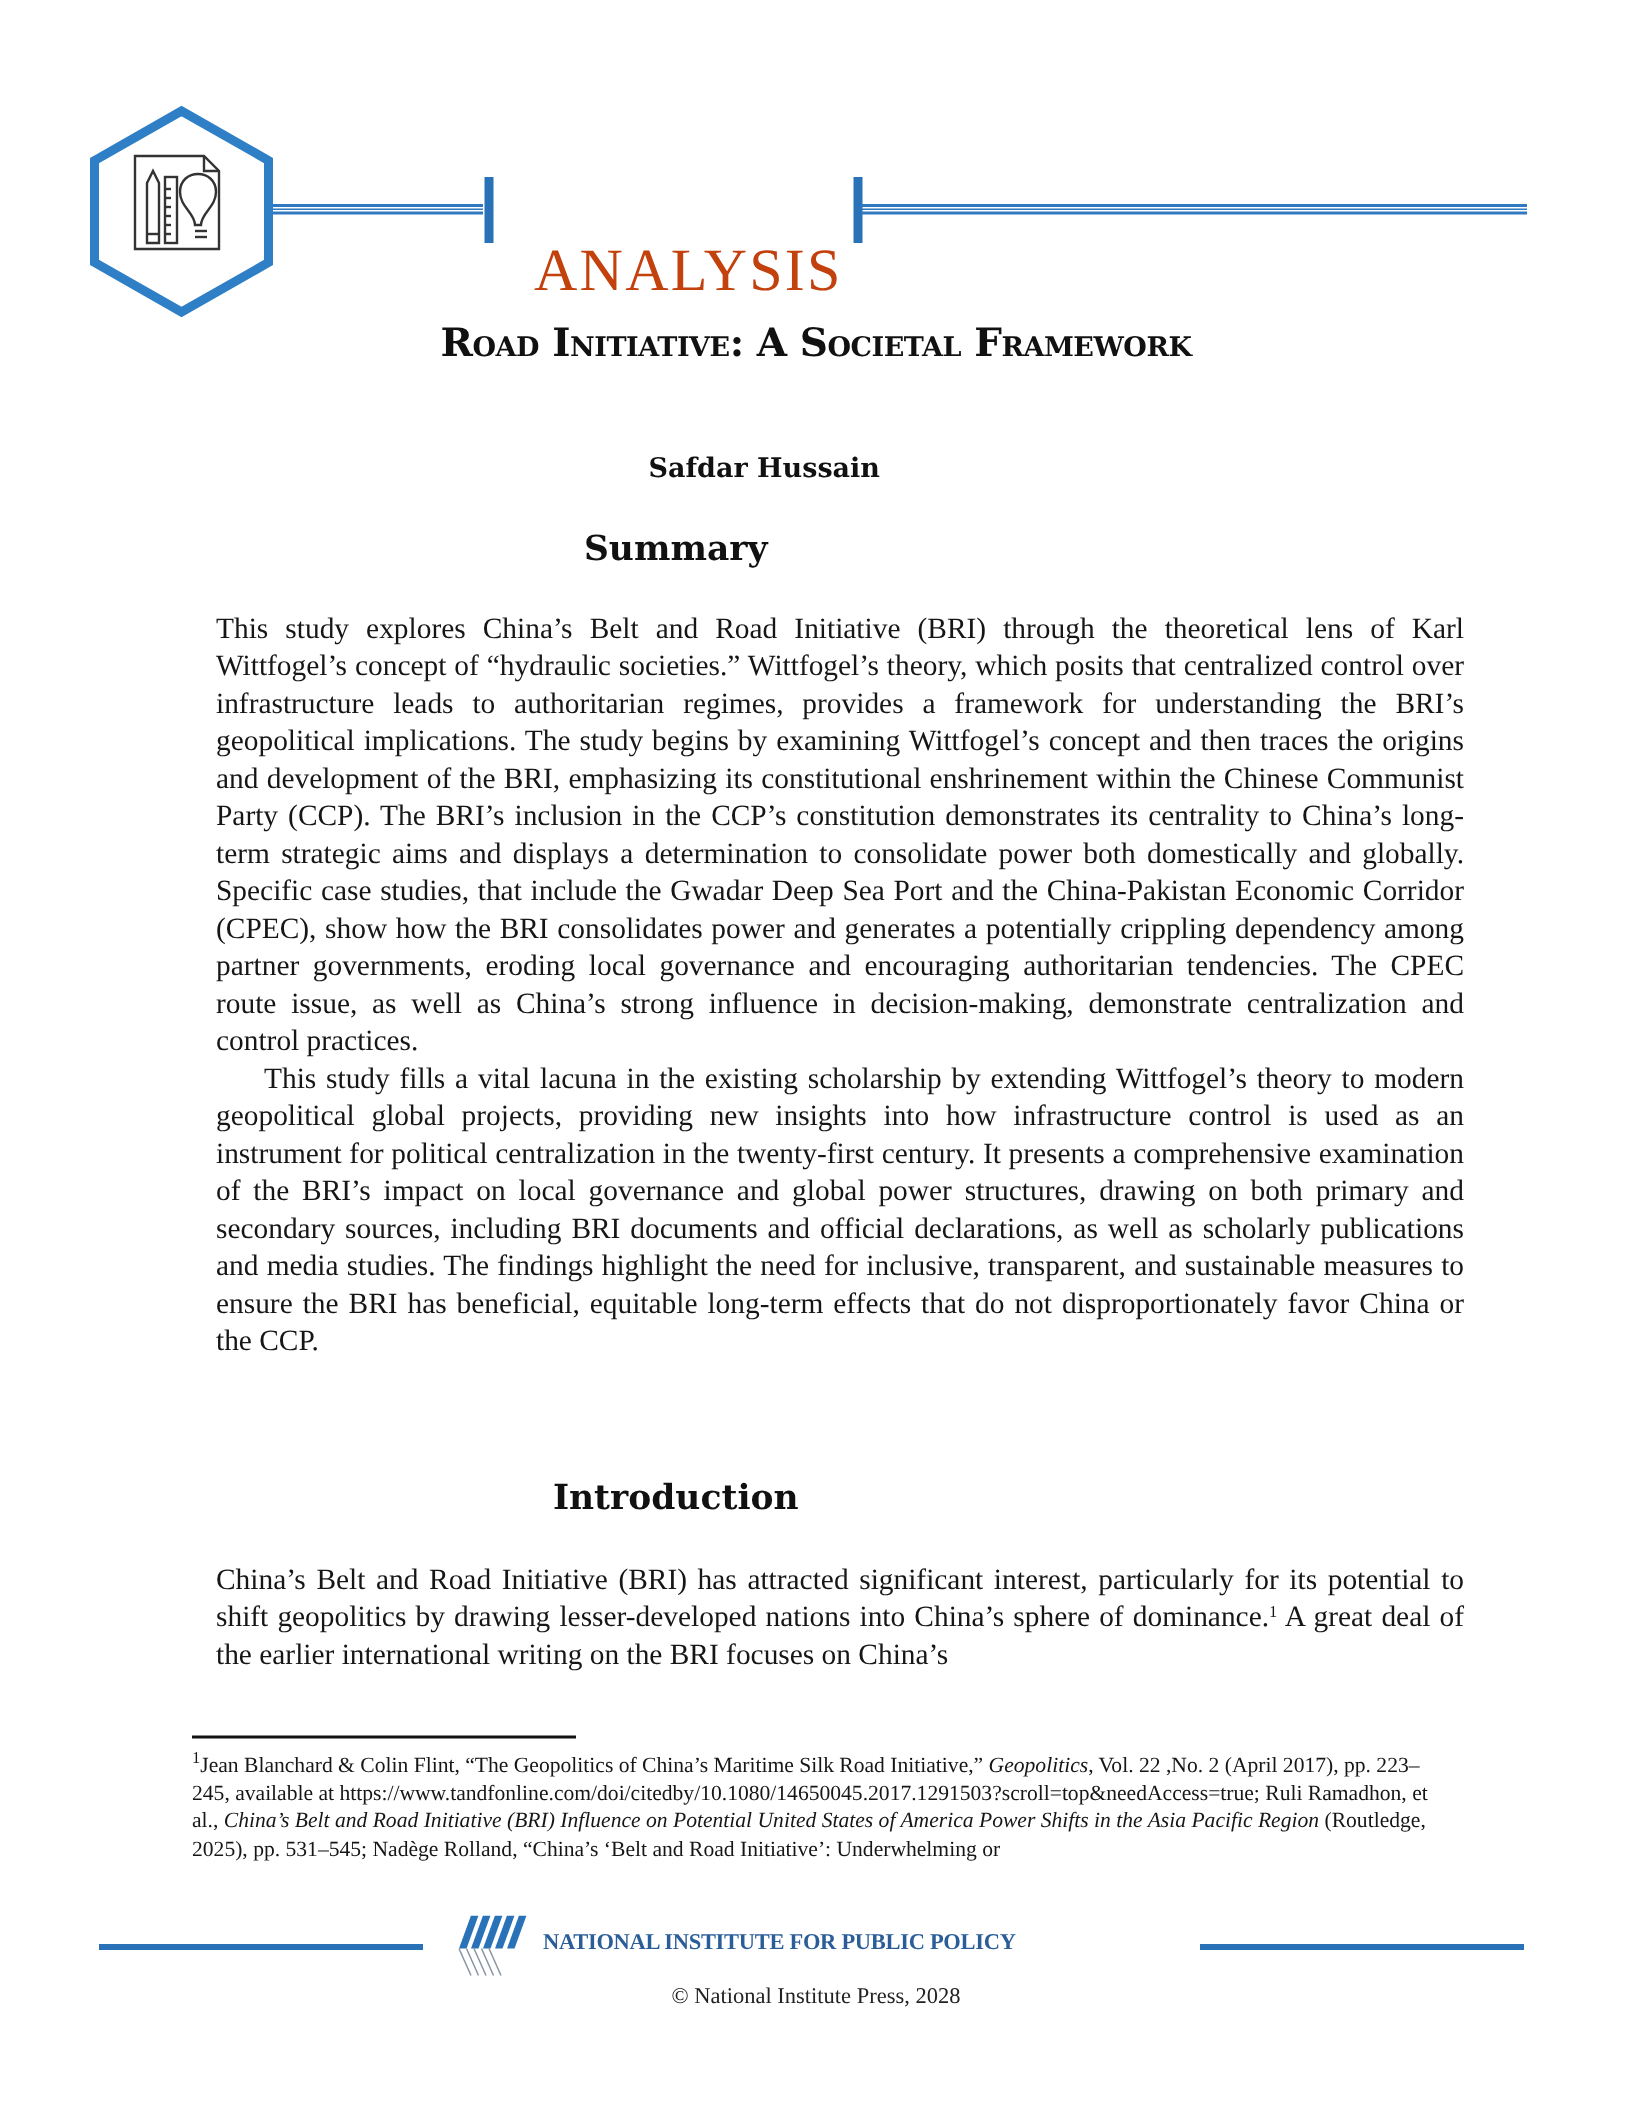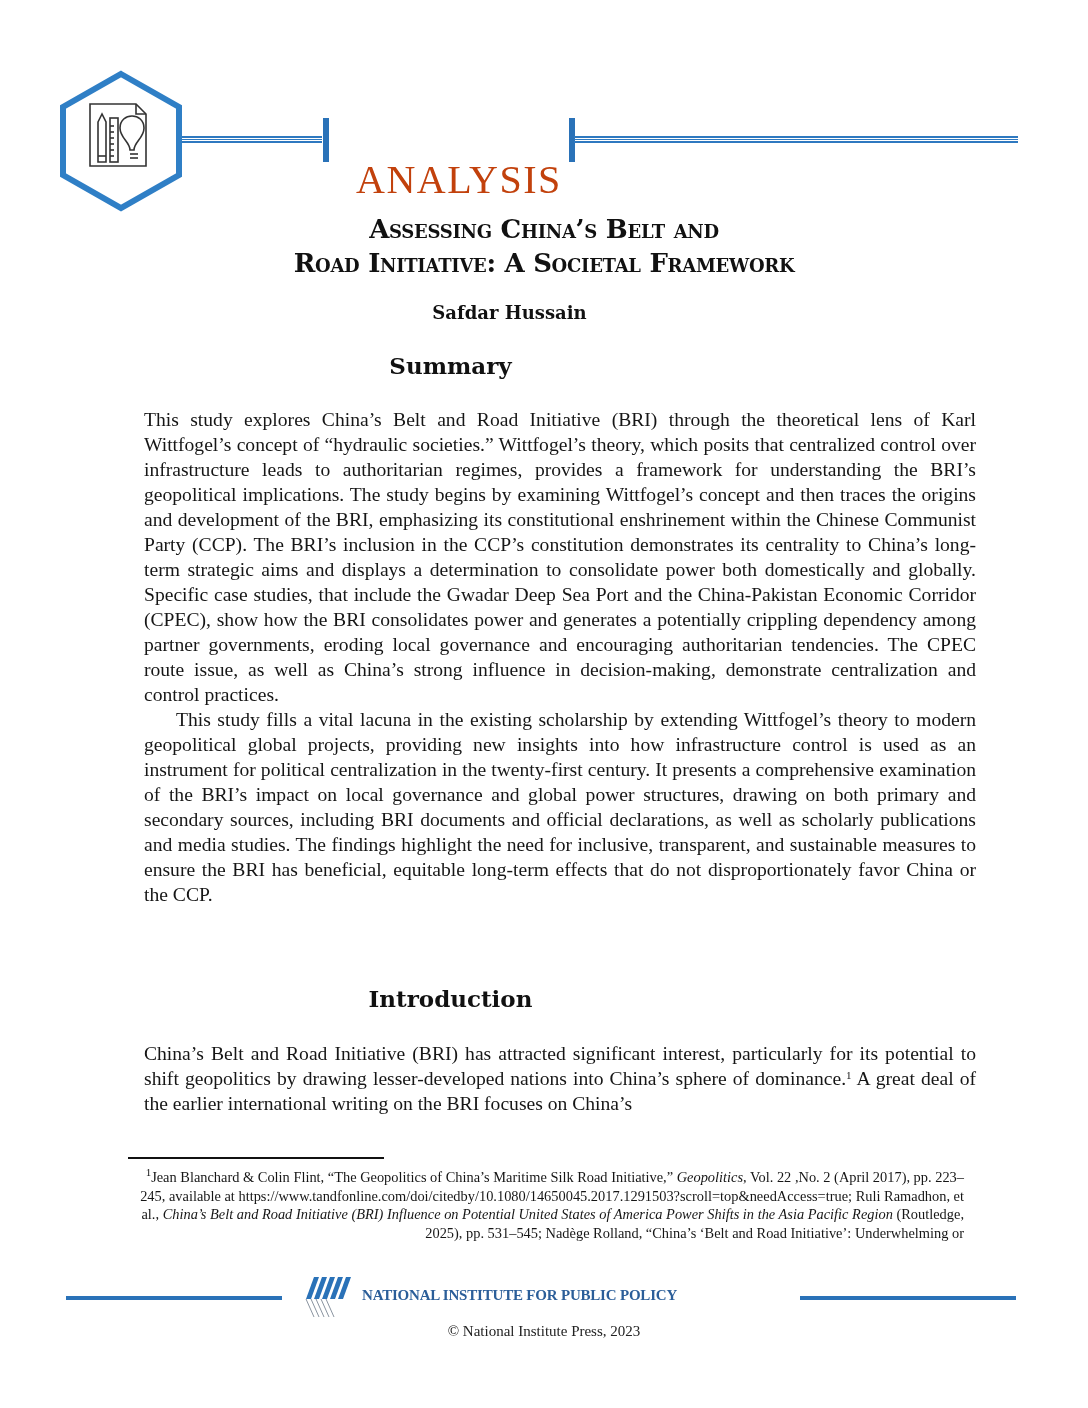--- a/index.html
+++ b/index.html
@@ -27,21 +27,21 @@
   
   .body { left: 144px; width: 832px; font-family: "Liberation Serif", serif;
           font-size: 19.6px; line-height: 25px; text-align: justify; color: #161616; }
   .body p { margin: 0; }
   .body p.indent { text-indent: 32px; }
   sup { font-size: 11px; vertical-align: 6px; line-height: 0; }
 
   
   .fn-rule { left: 128px; top: 1157px; width: 256px; height: 1.5px; background: #111; }
   .footnote { left: 128px; width: 836px; top: 1168px; font-size: 14.4px; line-height: 18.5px;
-              font-family: "Liberation Serif", serif; color: #161616; text-align: right; }
+              font-family: "Liberation Serif", serif; color: #161616; }
   .footnote i { font-style: italic; }
 
   
   .fbar { position: absolute; height: 4px; background: #2a72b8; top: 1296px; }
   .niop { left: 362px; top: 1287px; font-family: "Liberation Serif", serif; font-weight: bold;
           font-size: 15px; color: #2b5e99; letter-spacing: -0.2px; }
   .copy { left: 0; width: 1088px; text-align: center; top: 1323px; font-size: 15px;
           font-family: "Liberation Serif", serif; color: #222; }
 </style>
 </head>
@@ -75,21 +75,20 @@
 <div class="vbar" style="left:323px; top:118px; height:44px;"></div>
 <div class="abs analysis">ANALYSIS</div>
 <div class="vbar" style="left:569px; top:118px; height:44px;"></div>
 <div class="hline" style="left:574px; top:136px; width:444px;">
   <div class="l" style="top:0"></div>
     <div class="l" style="top:2.5px"></div>
     <div class="l" style="top:5px"></div>
 </div>
 
 <div class="abs title">
-  <div>Assessing China’s Belt and</div>
   <div>Road Initiative: A Societal Framework</div>
 </div>
 
 <div class="abs author">Safdar Hussain</div>
 
 <div class="abs h2" style="top:352px;">Summary</div>
 
 <div class="abs body" style="top:407px;">
   <p>This study explores China’s Belt and Road Initiative (BRI) through the theoretical lens of Karl Wittfogel’s concept of “hydraulic societies.” Wittfogel’s theory, which posits that centralized control over infrastructure leads to authoritarian regimes, provides a framework for understanding the BRI’s geopolitical implications. The study begins by examining Wittfogel’s concept and then traces the origins and development of the BRI, emphasizing its constitutional enshrinement within the Chinese Communist Party (CCP). The BRI’s inclusion in the CCP’s constitution demonstrates its centrality to China’s long-term strategic aims and displays a determination to consolidate power both domestically and globally. Specific case studies, that include the Gwadar Deep Sea Port and the China-Pakistan Economic Corridor (CPEC), show how the BRI consolidates power and generates a potentially crippling dependency among partner governments, eroding local governance and encouraging authoritarian tendencies. The CPEC route issue, as well as China’s strong influence in decision-making, demonstrate centralization and control practices.</p>
   <p class="indent">This study fills a vital lacuna in the existing scholarship by extending Wittfogel’s theory to modern geopolitical global projects, providing new insights into how infrastructure control is used as an instrument for political centralization in the twenty-first century. It presents a comprehensive examination of the BRI’s impact on local governance and global power structures, drawing on both primary and secondary sources, including BRI documents and official declarations, as well as scholarly publications and media studies. The findings highlight the need for inclusive, transparent, and sustainable measures to ensure the BRI has beneficial, equitable long-term effects that do not disproportionately favor China or the CCP.</p>
@@ -116,13 +115,13 @@
   <g stroke="#8a94a0" stroke-width="1">
     <line x1="4" y1="22" x2="12" y2="40"></line>
     <line x1="9" y1="22" x2="17" y2="40"></line>
     <line x1="14" y1="22" x2="22" y2="40"></line>
     <line x1="19" y1="22" x2="27" y2="40"></line>
     <line x1="24" y1="22" x2="32" y2="40"></line>
   </g>
 </svg>
 <div class="abs niop">NATIONAL INSTITUTE FOR PUBLIC POLICY</div>
 <div class="fbar" style="left:800px; width:216px;"></div>
-<div class="abs copy">© National Institute Press, 2023</div>
+<div class="abs copy">© National Institute Press, 2028</div>
 
 </body></html>

